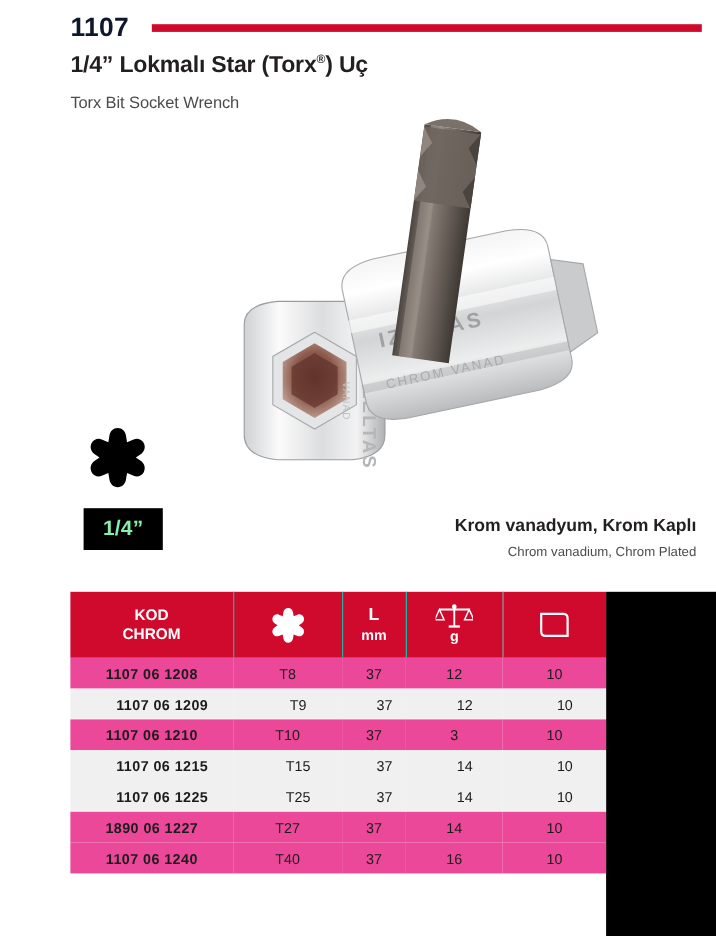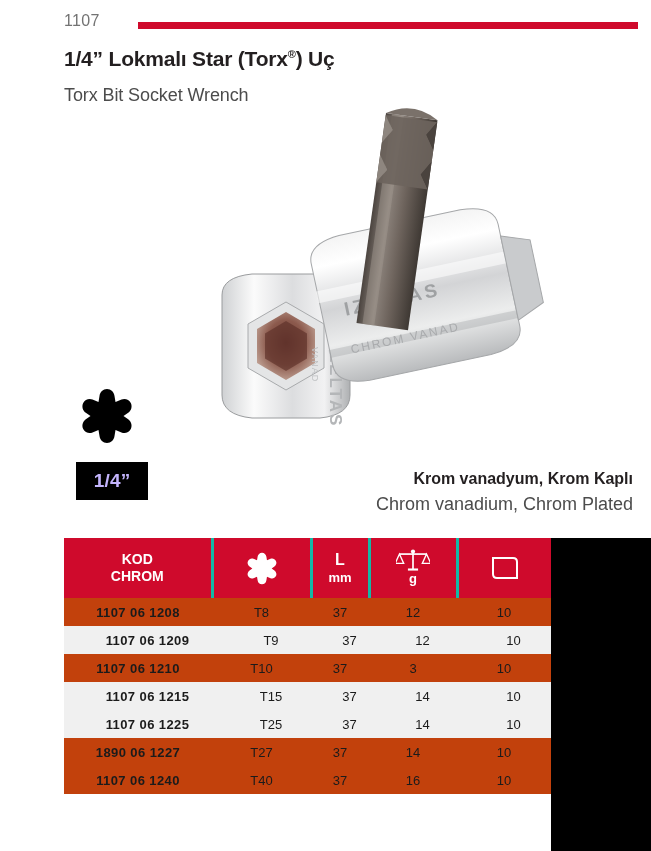--- a/index.html
+++ b/index.html
@@ -29,44 +29,44 @@
     left: 138px;
     top: 22px;
     width: 500px;
     height: 7px;
     background: #cf0a2c;
   }
   .product-code {
     position: absolute;
     left: 64px;
     top: 12px;
-    font-size: 16px;
-    font-weight: normal;
-    color: #737373;
+    font-size: 24px;
+    font-weight: bold;
+    color: #0f172a;
     letter-spacing: 0.3px;
   }
   .title-tr {
     position: absolute;
     left: 64px;
     top: 47px;
     font-size: 21px;
     font-weight: bold;
     color: #231f20;
     letter-spacing: -0.2px;
     white-space: nowrap;
   }
   .title-tr .sup {
     font-size: 11px;
     vertical-align: super;
   }
   .title-en {
     position: absolute;
     left: 64px;
     top: 85px;
-    font-size: 18px;
+    font-size: 15px;
     color: #4c4c4c;
     letter-spacing: -0.1px;
     white-space: nowrap;
   }
 
   
   .photo {
     position: absolute;
     left: 180px;
     top: 95px;
@@ -84,21 +84,21 @@
   }
 
   
   .size-badge {
     position: absolute;
     left: 76px;
     top: 462px;
     width: 72px;
     height: 38px;
     background: #000000;
-    color: #c4b5fd;
+    color: #86efac;
     font-size: 19px;
     font-weight: bold;
     display: flex;
     align-items: center;
     justify-content: center;
     letter-spacing: 0.2px;
   }
 
   
   .material-tr {
@@ -109,21 +109,21 @@
     font-weight: bold;
     color: #231f20;
     text-align: right;
     white-space: nowrap;
     margin-left: 28px;
   }
   .material-en {
     position: absolute;
     right: 18px;
     top: 494px;
-    font-size: 18px;
+    font-size: 12px;
     color: #4c4c4c;
     text-align: right;
     white-space: nowrap;
   }
 
   
   .black-block {
     position: absolute;
     left: 551px;
     top: 538px;
@@ -145,35 +145,35 @@
     table-layout: fixed;
   }
   table.spec thead th {
     background: #cf0a2c;
     color: #ffffff;
     height: 60px;
     font-size: 14px;
     font-weight: bold;
     vertical-align: middle;
     text-align: center;
-    border-right: 3px solid #14b8a6;
+    border-right: 1px solid #14b8a6;
     padding: 0;
   }
   table.spec thead th:last-child { border-right: none; }
   .th-two-line { line-height: 1.25; }
   .th-sub { font-weight: bold; font-size: 13px; }
   table.spec tbody td {
     height: 28px;
     font-size: 13px;
     text-align: center;
     color: #1b1b1b;
     border: none;
     padding: 0;
   }
-  table.spec tbody tr.odd td { background: #c2410c; }
+  table.spec tbody tr.odd td { background: #ec4899; }
   table.spec tbody tr.even td { background: #f0f0f0; padding-left: 19px; }
   td.code {
     color: #cf0a2c;
     font-weight: bold;
     letter-spacing: 0.4px;
   }
   .hdr-icon {
     display: flex;
     align-items: center;
     justify-content: center;

